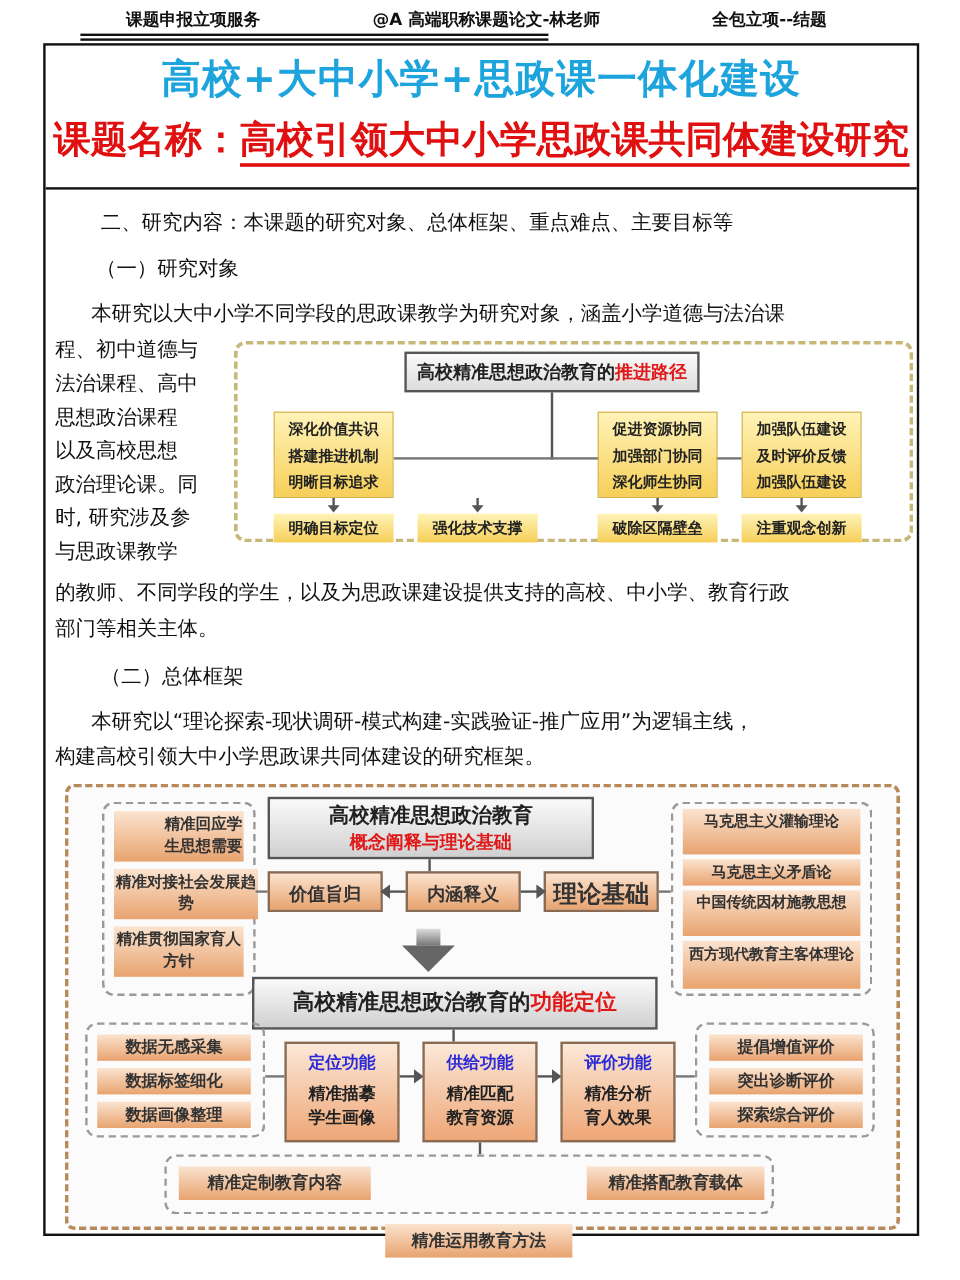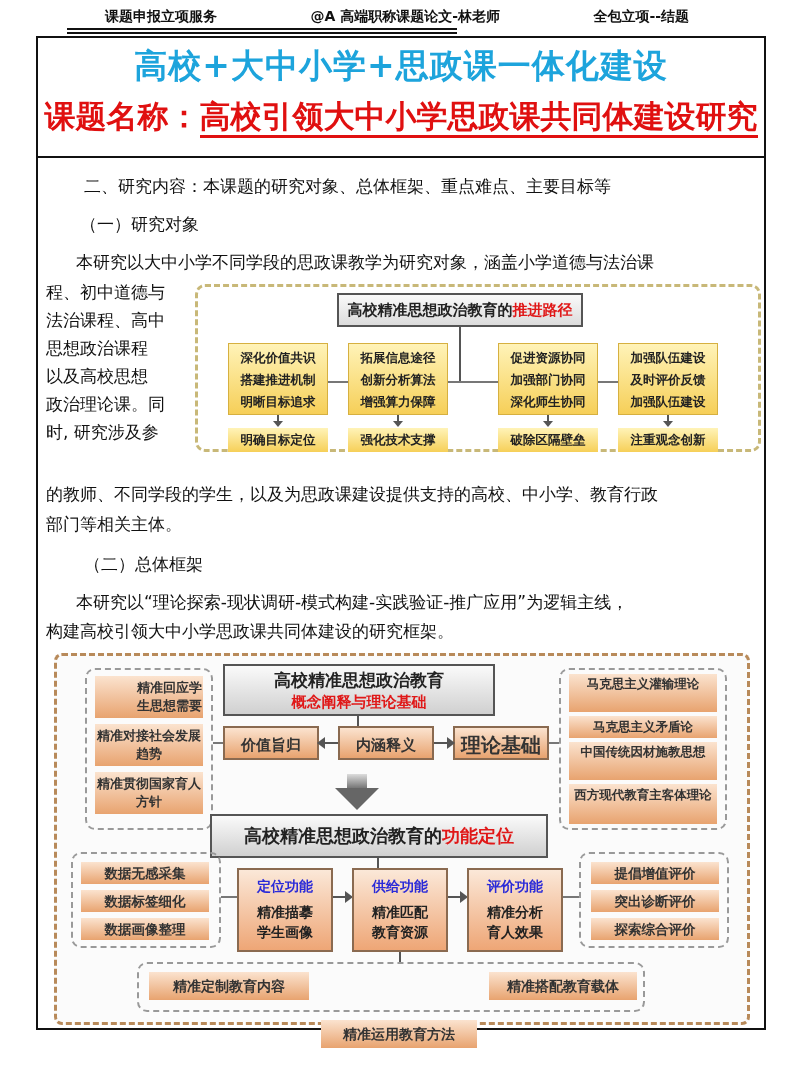--- a/index.html
+++ b/index.html
@@ -68,38 +68,34 @@
     <div class="sec-h" style="left:42px; top:50px;">（一）研究对象</div>
     <div class="para" style="left:38px; top:88px; white-space:nowrap;">本研究以大中小学不同学段的思政课教学为研究对象，涵盖小学道德与法治课</div>
 
     <div style="position:absolute; left:8px; top:118px; width:145px;">
       <div>程、初中道德与</div>
       <div>法治课程、高中</div>
       <div>思想政治课程</div>
       <div>以及高校思想</div>
       <div>政治理论课。同</div>
       <div>时, 研究涉及参</div>
+      <div>与思政课教学</div>
     </div>
 
     <div class="d1">
       <div class="d1-title">
         <span>高校精准思想政治教育的</span><span class="hl">推进路径</span>
       </div>
       <div class="vline" style="left:261px; top:40px; height:56px;"></div>
       <div class="hline" style="left:130px; top:94px; width:290px;"></div>
 
       <div class="d1-col" style="left:30px;">
         <div>深化价值共识</div>
         <div>搭建推进机制</div>
         <div>明晰目标追求</div>
-      </div>
-      <div class="d1-col" style="left:150px;">
-        <div>拓展信息途径</div>
-        <div>创新分析算法</div>
-        <div>增强算力保障</div>
       </div>
       <div class="d1-col" style="left:300px;">
         <div>促进资源协同</div>
         <div>加强部门协同</div>
         <div>深化师生协同</div>
       </div>
       <div class="d1-col" style="left:420px;">
         <div>加强队伍建设</div>
         <div>及时评价反馈</div>
         <div>加强队伍建设</div>
@@ -120,21 +116,21 @@
     <div class="para" style="left:8px; top:350px;">部门等相关主体。</div>
 
     <div class="sec-h" style="left:46px; top:390px;">（二）总体框架</div>
     <div class="para" style="left:38px; top:428px; white-space:nowrap;">本研究以“理论探索-现状调研-模式构建-实践验证-推广应用”为逻辑主线，</div>
     <div class="para" style="left:8px; top:457px; white-space:nowrap;">构建高校引领大中小学思政课共同体建设的研究框架。</div>
 
     <div class="d2">
 
       <div class="grp" style="left:28px; top:12px; width:128px; height:162px;"></div>
       <div class="obox" style="left:38px; top:20px; width:108px; height:42px; padding-top:3px;padding-left:41px;"><span>精准回应学生思想需要</span></div>
-      <div class="obox" style="left:38px; top:68px; width:108px; height:42px; padding-top:3px;"><span>精准对接社会发展趋势</span></div>
+      <div class="obox" style="left:38px; top:68px; width:120px; height:42px; padding-top:3px;"><span>精准对接社会发展趋势</span></div>
       <div class="obox" style="left:38px; top:116px; width:108px; height:42px; padding-top:3px;"><span>精准贯彻国家育人方针</span></div>
 
       <div class="gbox" style="left:166px; top:8px; width:272px; height:52px;">
         <div style="font-size:17px; line-height:24px; margin-top:2px;">高校精准思想政治教育</div>
         <div class="hl" style="font-size:15px; line-height:20px;">概念阐释与理论基础</div>
       </div>
       <div class="vline" style="left:300px; top:60px; height:10px;"></div>
 
       <div class="obox" style="left:166px; top:70px; width:96px; height:34px; line-height:34px; border:2px solid #8a6a50; font-size:15px;">价值旨归</div>
       <div class="obox" style="left:281px; top:70px; width:96px; height:34px; line-height:34px; border:2px solid #8a6a50; font-size:15px;">内涵释义</div>

